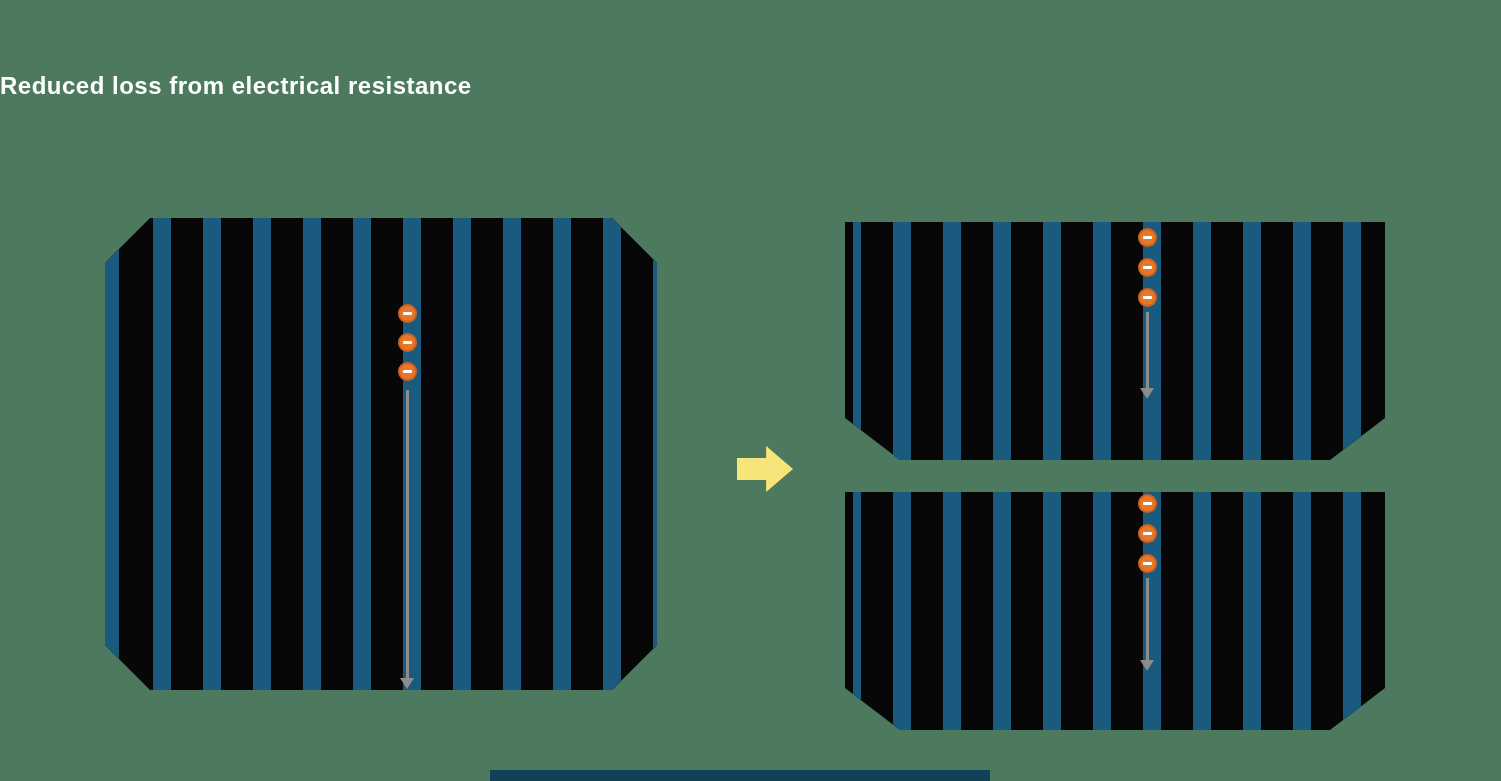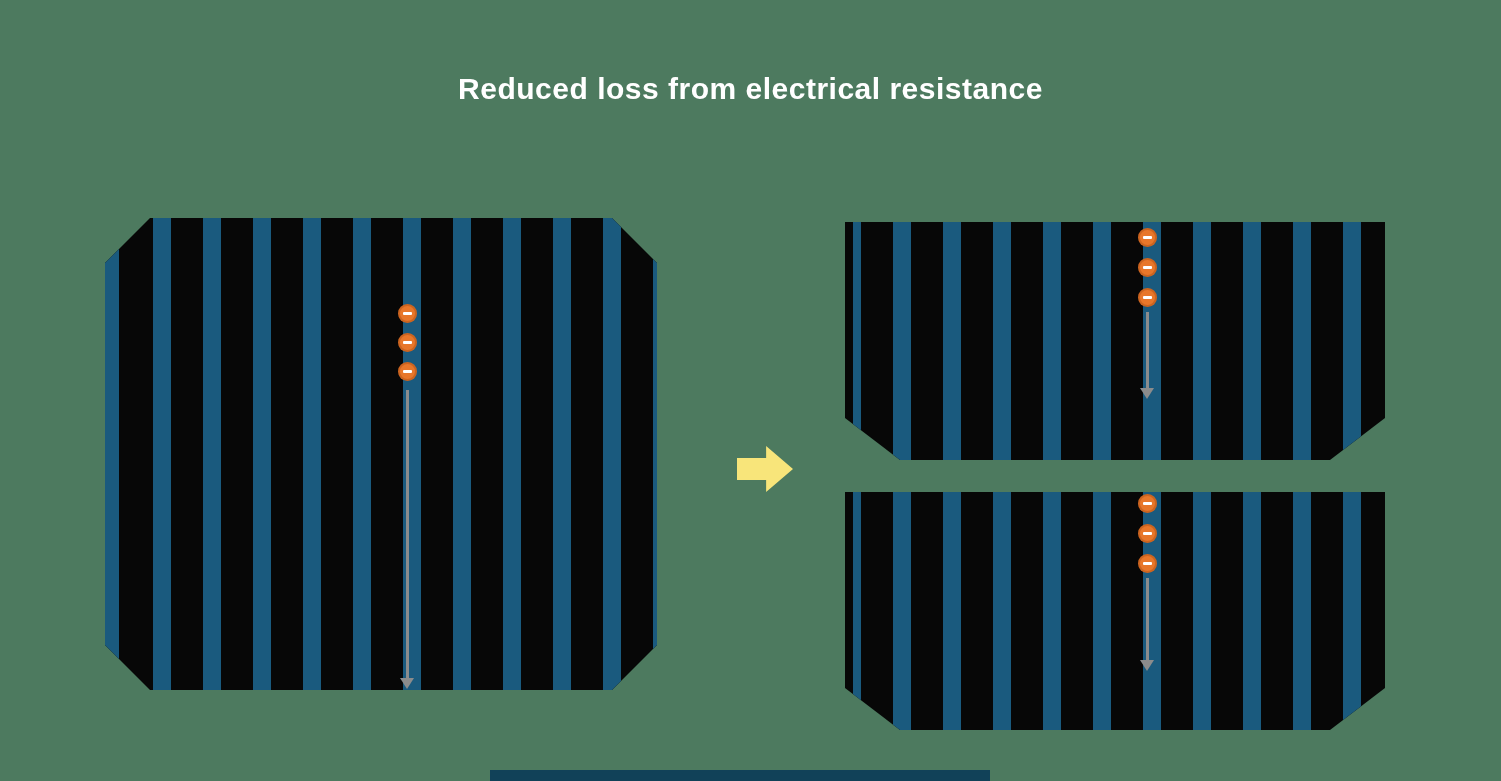--- a/index.html
+++ b/index.html
@@ -10,23 +10,23 @@
     background: #4d7a5f;
     overflow: hidden;
     font-family: "Liberation Sans", sans-serif;
   }
 
   .title {
     position: absolute;
     top: 72px;
     left: 0;
     width: 100%;
-    text-align: center;
+    text-align: left;
     color: #ffffff;
-    font-size: 30px;
+    font-size: 24px;
     font-weight: bold;
     letter-spacing: 0.5px;
   }
 
   
   .cell {
     position: absolute;
     background-color: #070707;
     background-image: repeating-linear-gradient(90deg,
       transparent 0px, transparent 32px,

